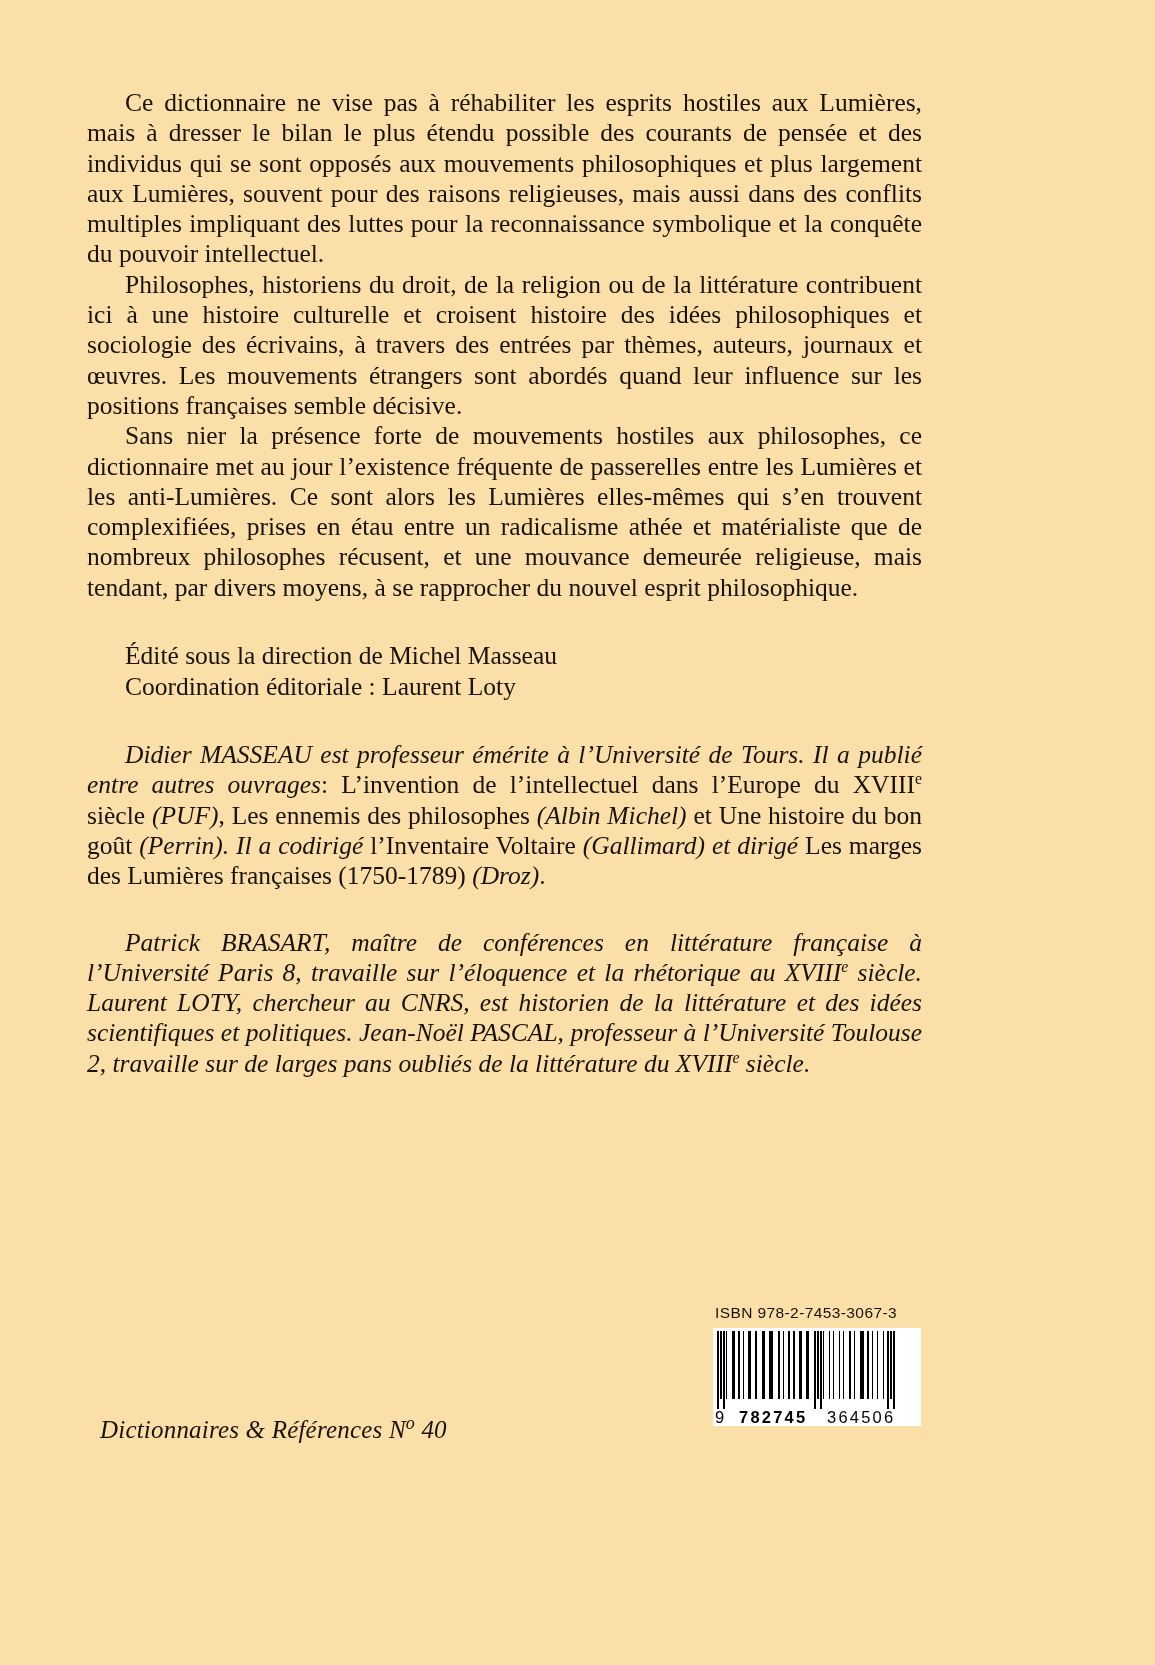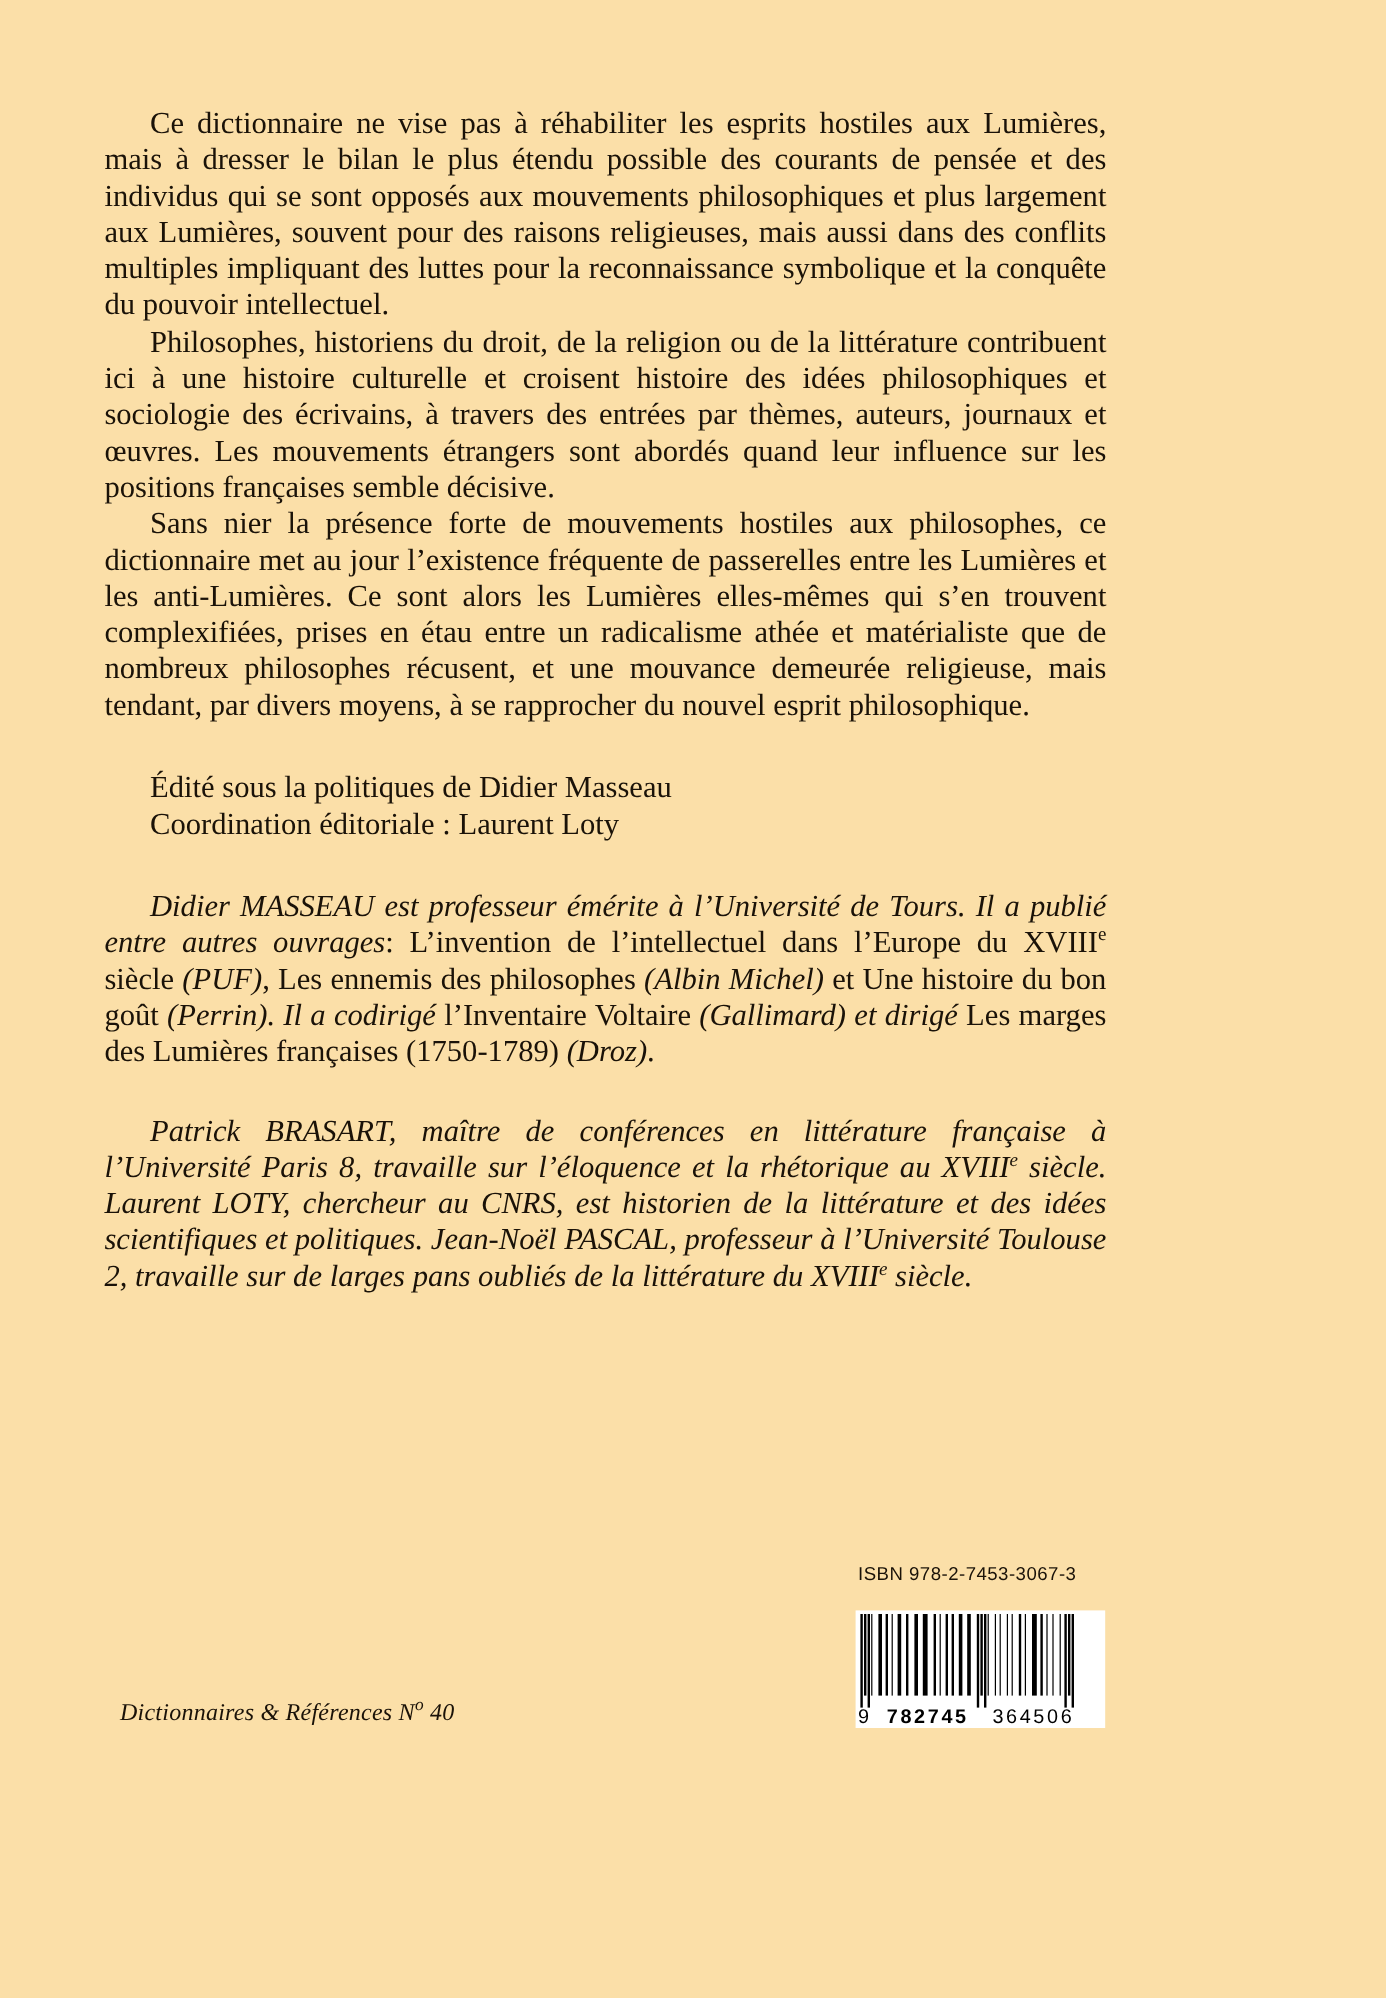--- a/index.html
+++ b/index.html
@@ -71,38 +71,38 @@
     left: 100px;
     top: 1364px;
     width: 835px;
     height: 120px;
   }
   .series {
     position: absolute;
     left: 0;
     top: 52px;
     font-style: italic;
-    font-size: 20px;
+    font-size: 25px;
     letter-spacing: 0.2px;
   }
   .series sup {
     font-size: 0.72em;
   }
 
   .barcode-block {
     position: absolute;
     right: 10px;
     top: -60px;
     width: 212px;
   }
   .isbn-line {
     font-family: "Liberation Sans", sans-serif;
     font-size: 15.5px;
     letter-spacing: 0.4px;
-    margin-bottom: 20px;
+    margin-bottom: 6px;
     white-space: nowrap;
     text-align: left;
     padding-left: 2px;
   }
   .barcode {
     position: relative;
     width: 208px;
     height: 98px;
     background: #ffffff;
     padding: 3px 4px 2px 4px;
@@ -144,21 +144,21 @@
 
   <div class="content">
 
     <div class="blurb">
       <p>Ce dictionnaire ne vise pas à réhabiliter les esprits hostiles aux Lumières, mais à dresser le bilan le plus étendu possible des courants de pensée et des individus qui se sont opposés aux mouvements philosophiques et plus largement aux Lumières, souvent pour des raisons religieuses, mais aussi dans des conflits multiples impliquant des luttes pour la reconnaissance symbolique et la conquête du pouvoir intellectuel.</p>
       <p>Philosophes, historiens du droit, de la religion ou de la littérature contribuent ici à une histoire culturelle et croisent histoire des idées philosophiques et sociologie des écrivains, à travers des entrées par thèmes, auteurs, journaux et œuvres. Les mouvements étrangers sont abordés quand leur influence sur les positions françaises semble décisive.</p>
       <p>Sans nier la présence forte de mouvements hostiles aux philosophes, ce dictionnaire met au jour l’existence fréquente de passerelles entre les Lumières et les anti-Lumières. Ce sont alors les Lumières elles-mêmes qui s’en trouvent complexifiées, prises en étau entre un radicalisme athée et matérialiste que de nombreux philosophes récusent, et une mouvance demeurée religieuse, mais tendant, par divers moyens, à se rapprocher du nouvel esprit philosophique.</p>
     </div>
 
     <div class="credits">
-      <div>Édité sous la politiques de Didier Masseau</div>
+      <div>Édité sous la direction de Michel Masseau</div>
       <div>Coordination éditoriale : Laurent Loty</div>
     </div>
 
     <div class="bio">
       <i><span>Didier MASSEAU</span><span> est professeur émérite à l’Université de Tours. Il a publié entre autres ouvrages</span></i><span>: L’invention de l’intellectuel dans l’Europe du </span><span class="sc">XVIII</span><sup>e</sup><span> siècle </span><i>(PUF)</i><span>, Les ennemis des philosophes </span><i>(Albin Michel)</i><span> et Une histoire du bon goût </span><i>(Perrin)</i><i>. Il a codirigé </i><span>l’Inventaire Voltaire </span><i>(Gallimard) et dirigé</i><span> Les marges des Lumières françaises (1750-1789) </span><i>(Droz)</i><span>.</span>
     </div>
 
     <div class="bio second">
       <i><span>Patrick BRASART</span><span>, maître de conférences en littérature française à l’Université Paris 8, travaille sur l’éloquence et la rhétorique au </span><span class="sc">XVIII</span><sup>e</sup><span> siècle. </span><span>Laurent LOTY</span><span>, chercheur au CNRS, est historien de la littérature et des idées scientifiques et politiques. </span><span>Jean-Noël PASCAL</span><span>, professeur à l’Université Toulouse 2, travaille sur de larges pans oubliés de la littérature du </span><span class="sc">XVIII</span><sup>e</sup><span> siècle.</span></i>
     </div>

